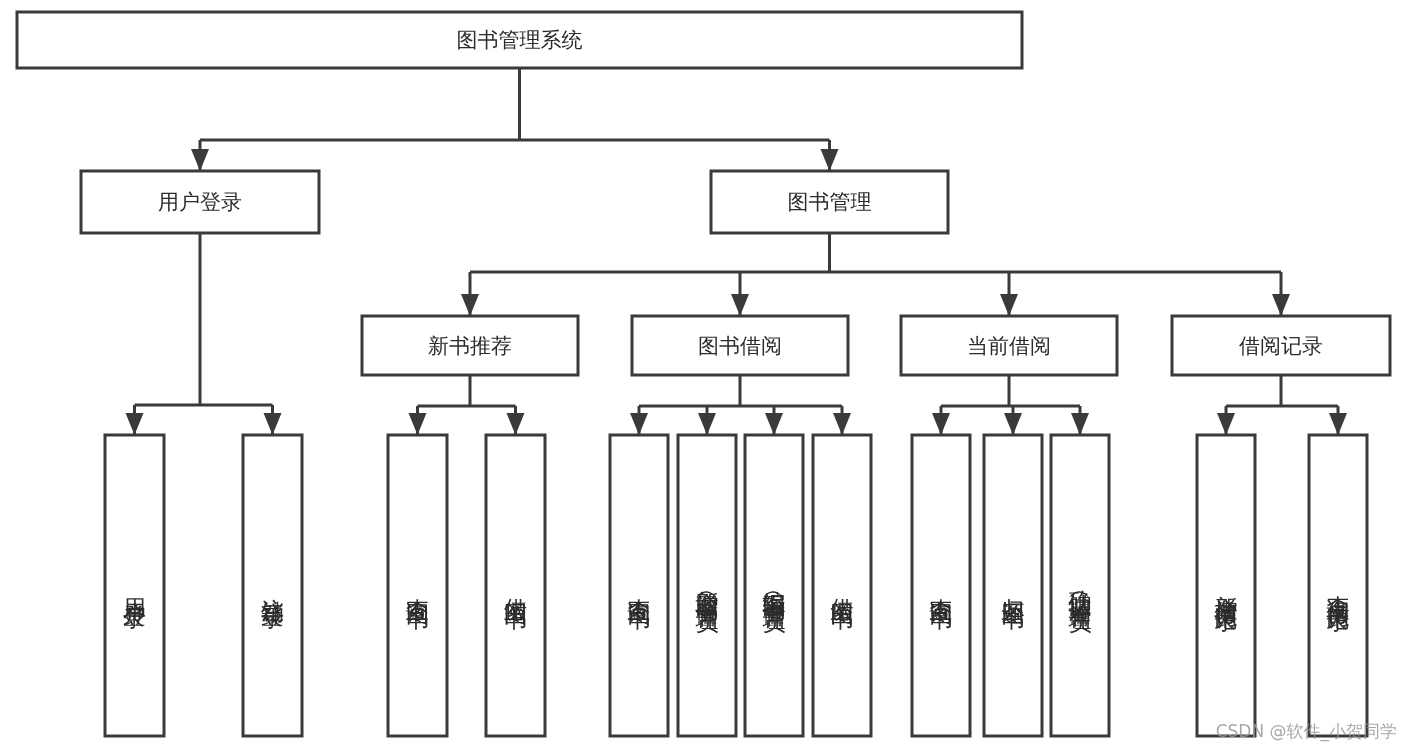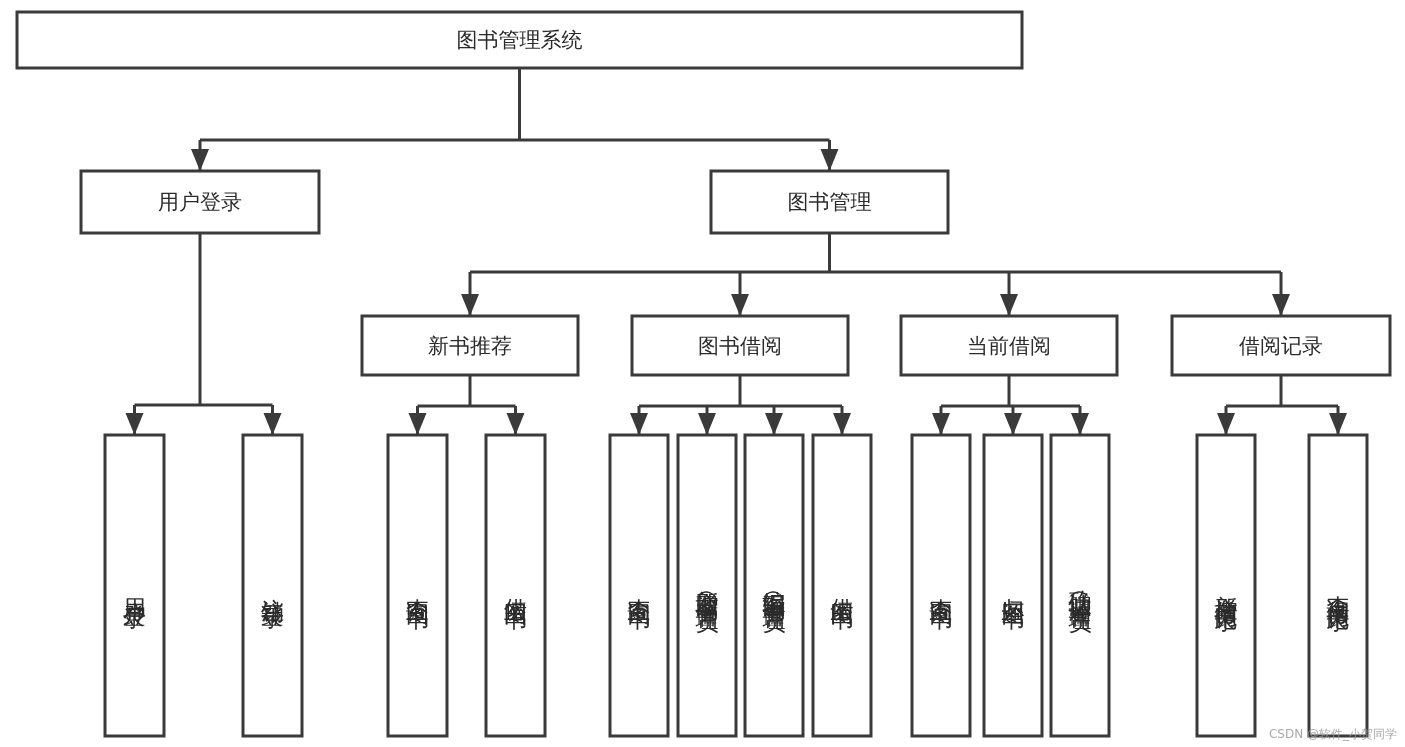--- a/index.html
+++ b/index.html
@@ -64,21 +64,21 @@
     letter-spacing: 3px;
     color: #2b2b2b;
     white-space: nowrap;
     text-align: center;
   }
   .watermark {
     position: absolute;
     right: 8px;
     bottom: 4px;
     font-family: "DejaVu Sans", "Liberation Sans", sans-serif;
-    font-size: 12px;
+    font-size: 17px;
     color: #9a9a9a;
     white-space: nowrap;
     opacity: 0.85;
   }
 </style>
 </head>
 <body>
 
 <div id="diagram-root">
   <svg class="diagram-canvas" id="diagram-svg" viewBox="0 0 1405 747" xmlns="http://www.w3.org/2000/svg">

